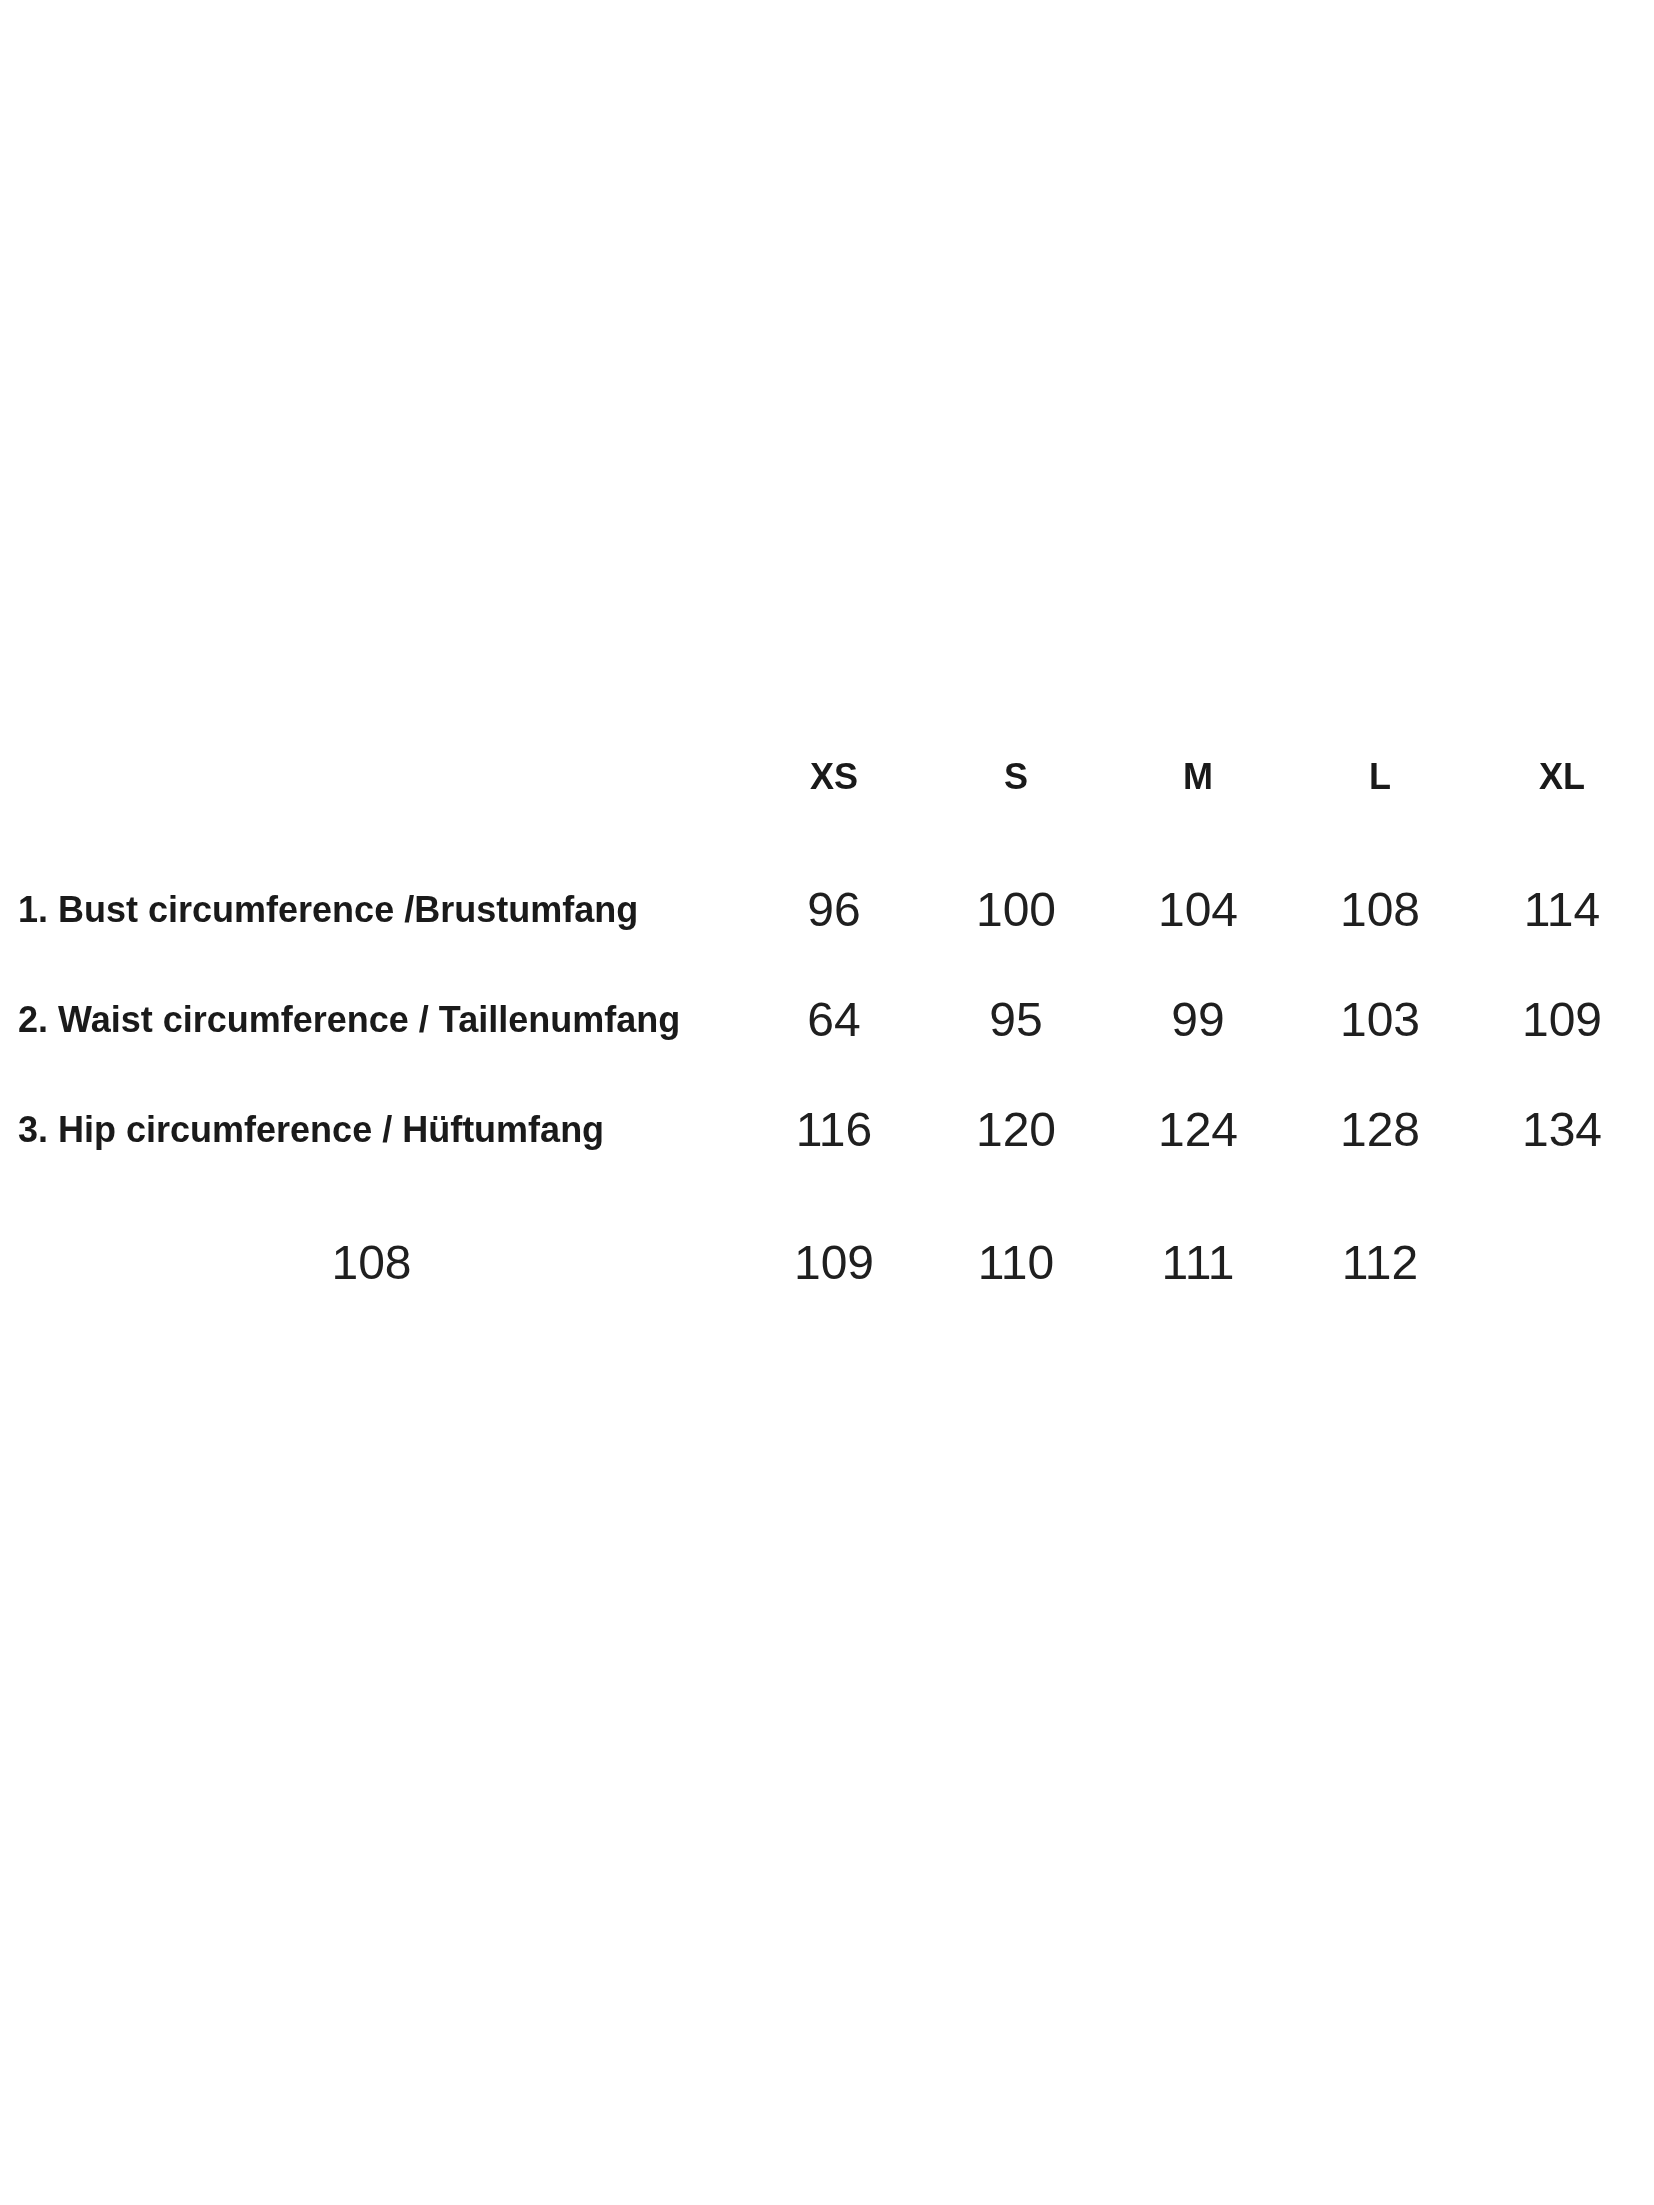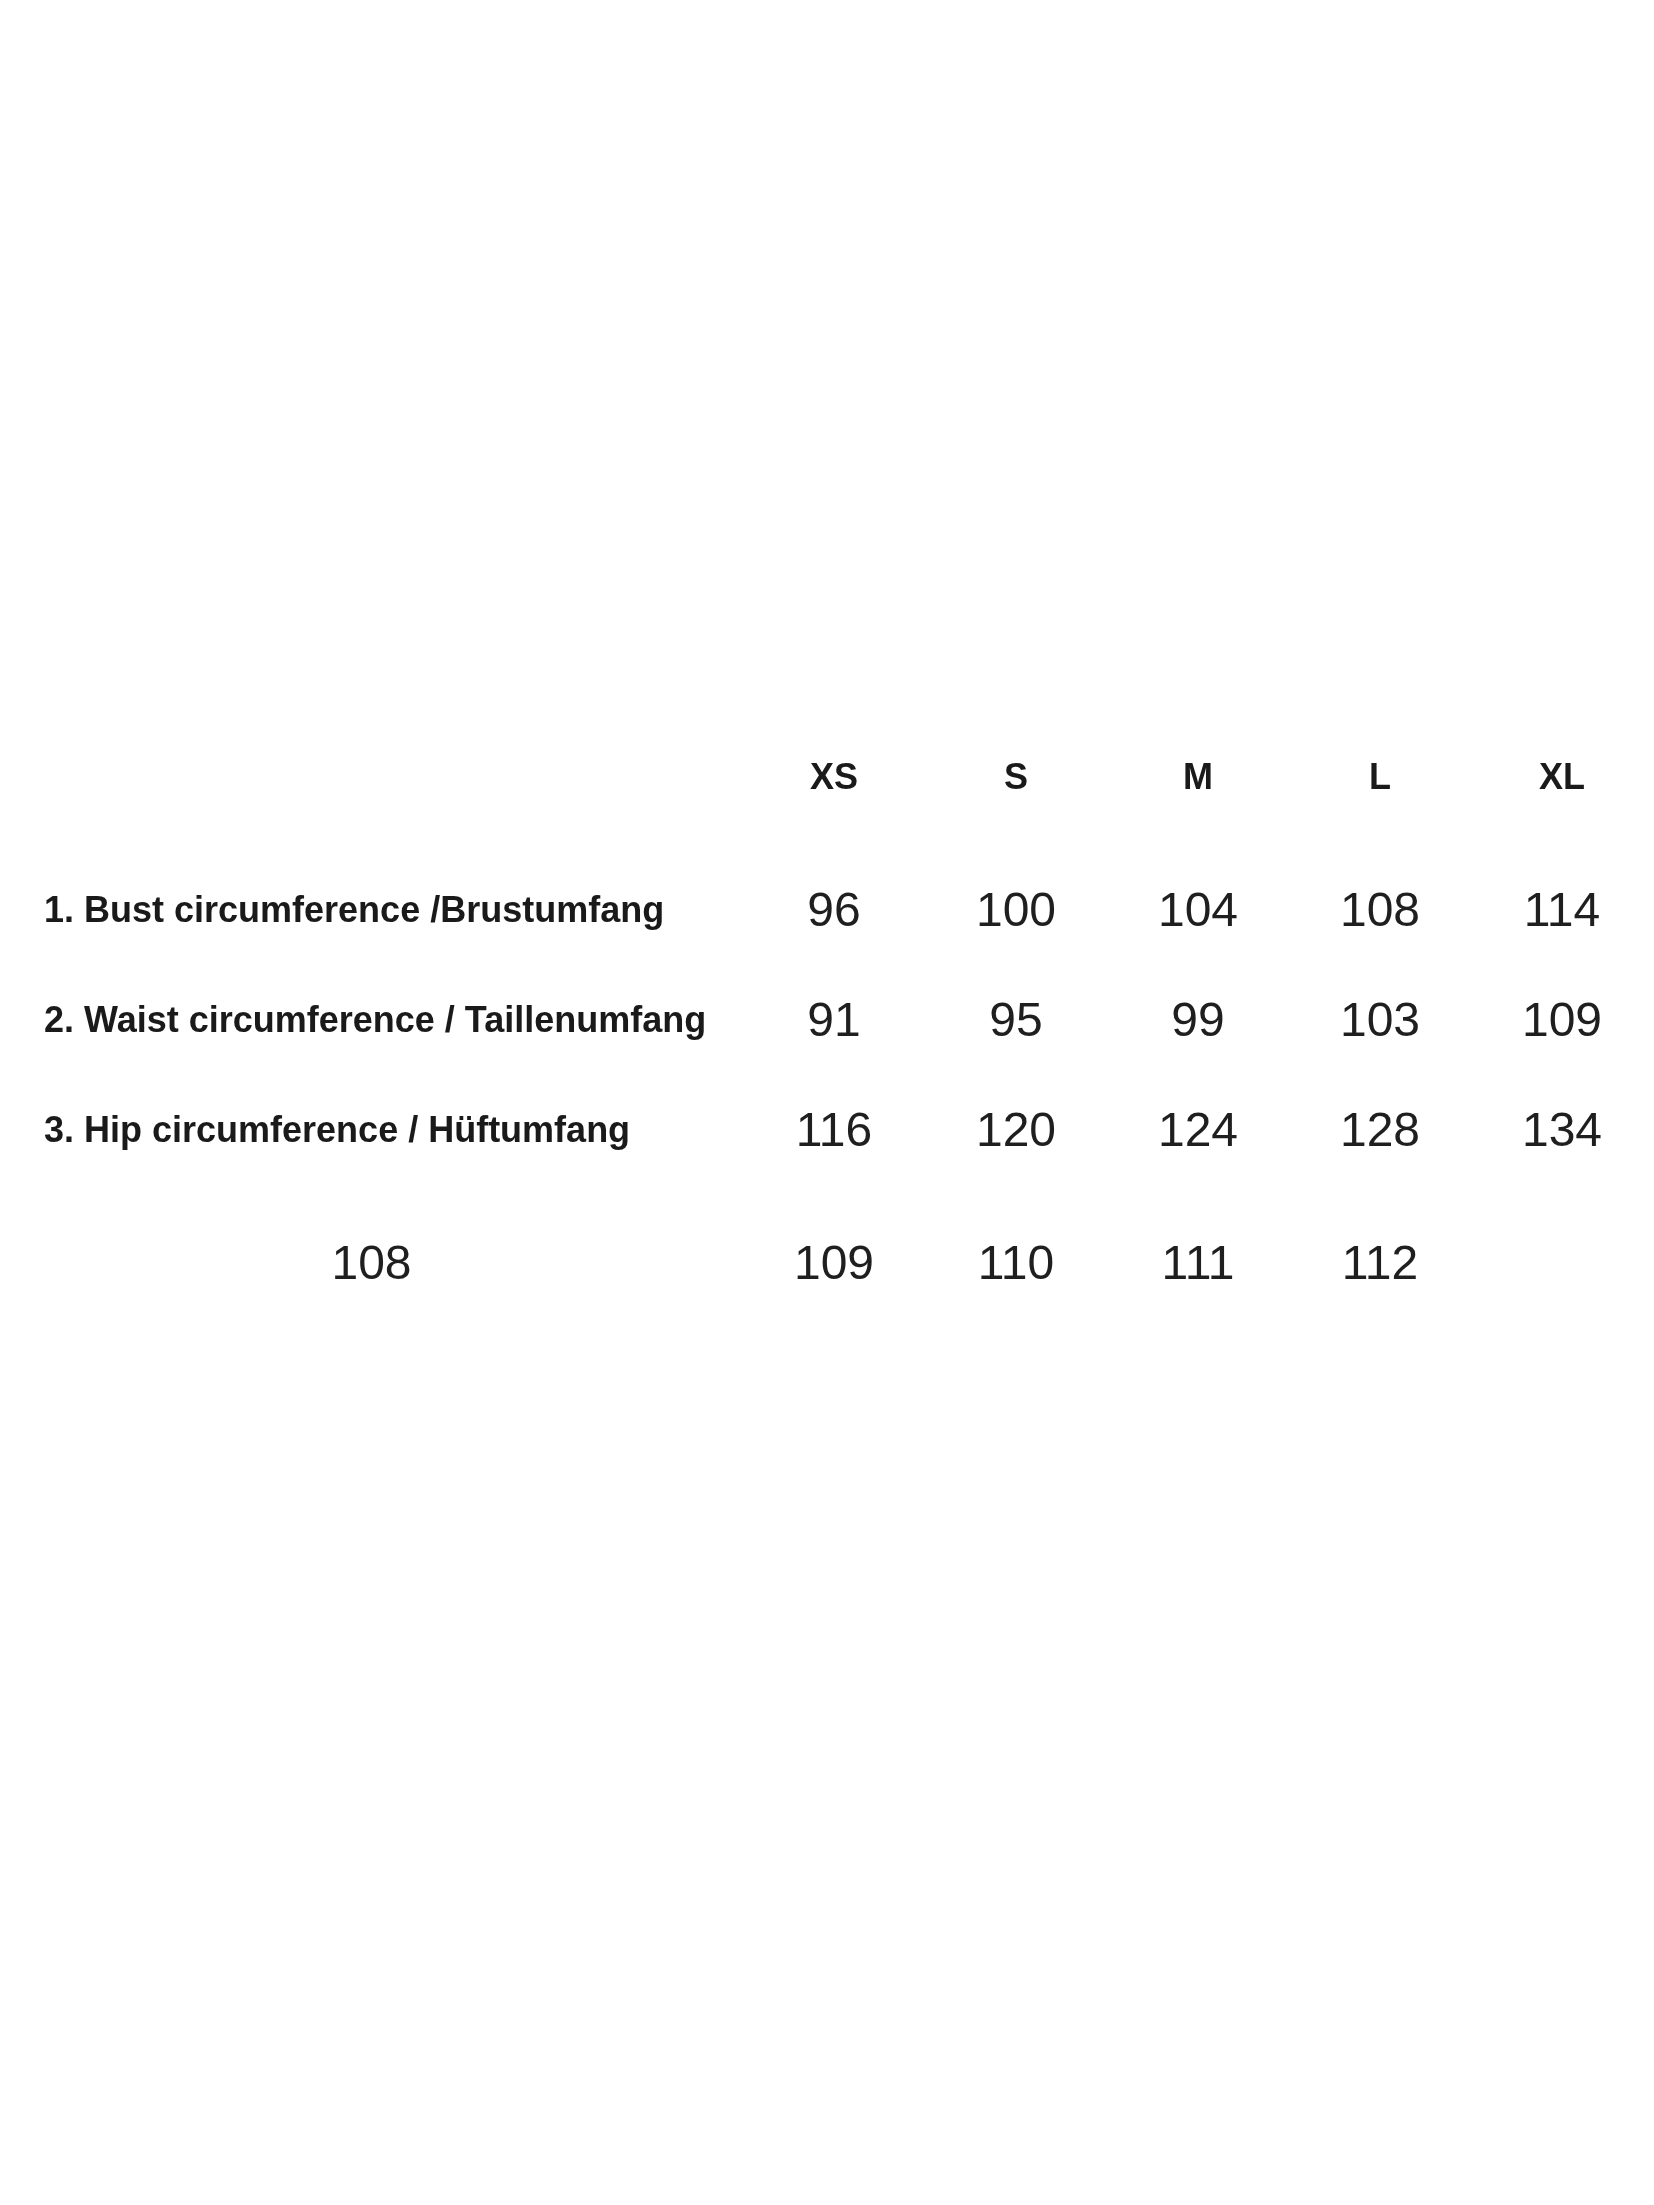--- a/index.html
+++ b/index.html
@@ -28,21 +28,21 @@
     height: 110px;
     margin-bottom: 22.6px;
   }
   .data-row {
     height: 110px;
   }
   .data-row.two-line {
     height: 155px;
   }
   .label-cell {
-    padding-left: 44px;
+    padding-left: 18px;
     box-sizing: border-box;
     max-width: 743px;
     font-size: 36px;
     font-weight: 700;
     line-height: 1.22;
     color: #1a1a1a;
   }
   .size-header-cell {
     text-align: center;
     font-size: 36px;
@@ -74,21 +74,21 @@
     <div class="label-cell">1. Bust circumference /Brustumfang</div>
     <div class="value-cell">96</div>
     <div class="value-cell">100</div>
     <div class="value-cell">104</div>
     <div class="value-cell">108</div>
     <div class="value-cell">114</div>
   </div>
 
   <div class="row data-row">
     <div class="label-cell">2. Waist circumference / Taillenumfang</div>
-    <div class="value-cell">91</div>
+    <div class="value-cell">64</div>
     <div class="value-cell">95</div>
     <div class="value-cell">99</div>
     <div class="value-cell">103</div>
     <div class="value-cell">109</div>
   </div>
 
   <div class="row data-row">
     <div class="label-cell">3. Hip circumference / Hüftumfang</div>
     <div class="value-cell">116</div>
     <div class="value-cell">120</div>

